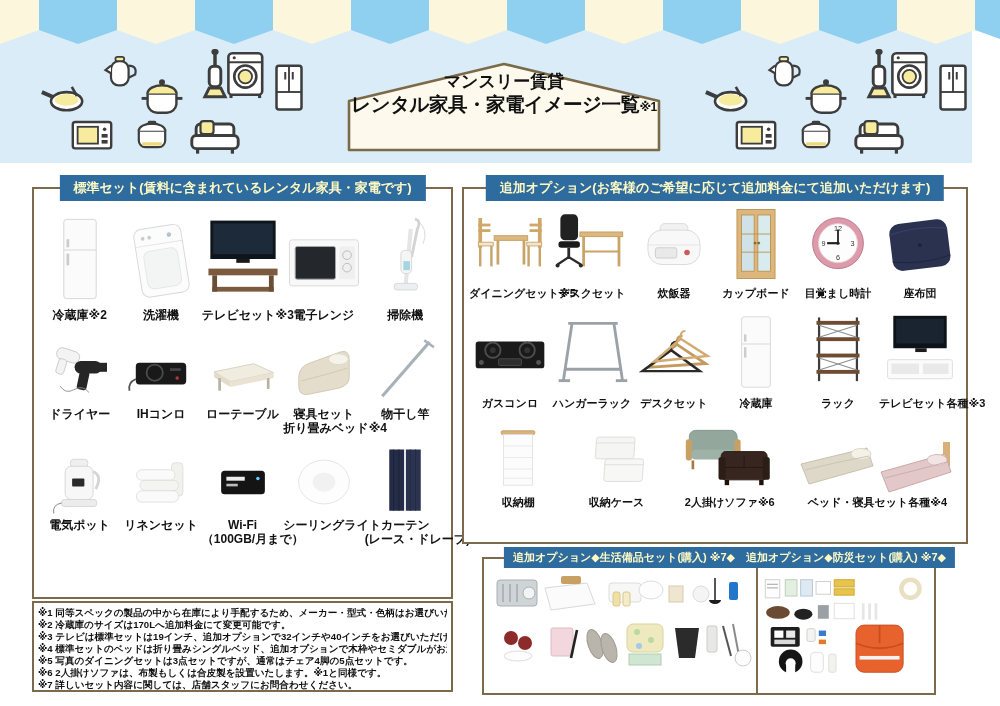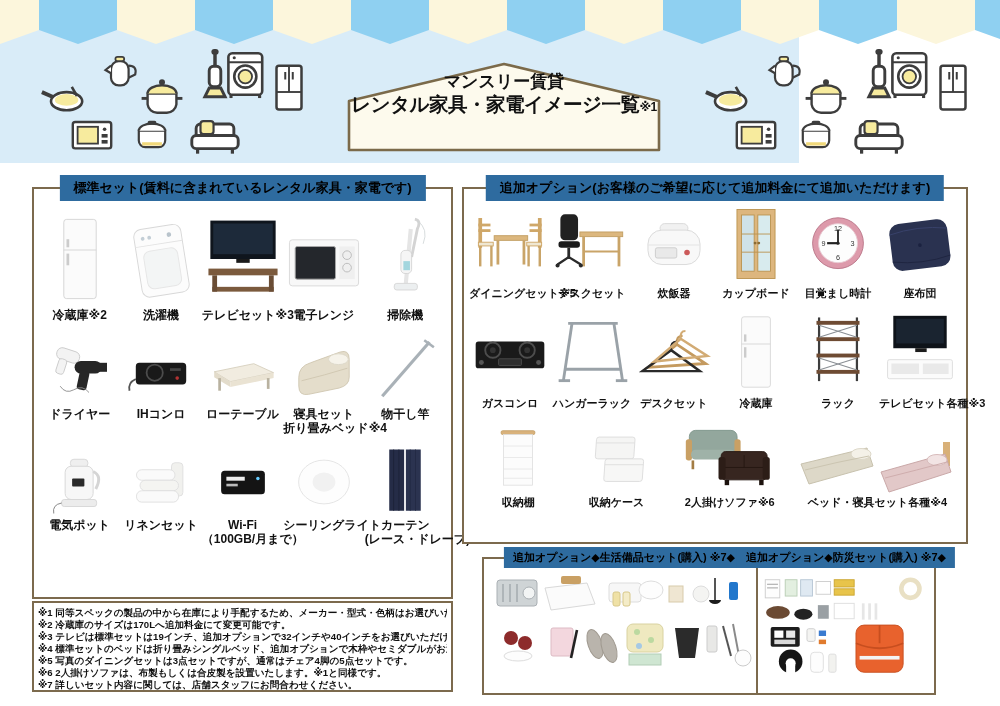--- a/index.html
+++ b/index.html
@@ -1,36 +1,36 @@
 <!DOCTYPE html>
 <html><head>
 <meta charset="utf-8">
 <style>
   html,body{margin:0;padding:0;background:#fff;}
   .page{position:relative;width:1000px;height:706px;background:#ffffff;overflow:hidden;
         font-family:"Liberation Sans","DejaVu Sans",sans-serif;color:#111;}
 
   
-  .banner{position:absolute;left:0;top:0;width:799px;height:163px;background:#d9ecf8;}
+  .banner{position:absolute;left:0;top:0;width:972px;height:163px;background:#d9ecf8;}
   .awning{position:absolute;left:0;top:0;}
   .icon-group{position:absolute;top:46px;width:270px;height:114px;}
   .icon-group.gl{left:38px;}
   .icon-group.gr{left:702px;}
   .bicon{position:absolute;}
 
   .plaque-shape{position:absolute;left:346px;top:60px;}
   .plaque-text{position:absolute;left:346px;top:71px;width:316px;text-align:center;z-index:3;}
   .plaque-text .t1{font-size:17px;font-weight:bold;line-height:1.25;}
   .plaque-text .t2{font-size:19.5px;font-weight:bold;letter-spacing:-0.5px;line-height:1.3;}
   .plaque-text .tn{font-size:12px;font-weight:bold;}
 
   
   .panel{position:absolute;background:#fff;border:2px solid #7c6a4d;box-sizing:border-box;}
   .phdr{position:absolute;top:-14px;left:50%;transform:translateX(-50%);
-        background:#2e6b9f;color:#000000;font-weight:bold;font-size:13px;
+        background:#2e6b9f;color:#fef9c3;font-weight:bold;font-size:13px;
         white-space:nowrap;padding:4px 14px;z-index:2;}
   #p-std{left:32px;top:187px;width:421px;height:412px;}
   #p-opt{left:462px;top:187px;width:506px;height:357px;}
 
   .row{display:flex;padding:0 5px;}
   .cell{flex:1;min-width:0;text-align:center;}
   .art{display:flex;align-items:flex-end;justify-content:center;}
   .lbl{font-size:12px;font-weight:bold;line-height:1.12;margin-top:2px;white-space:nowrap;}
   .lbl .l2{display:block;}
   #p-opt .lbl{font-size:11px;}

